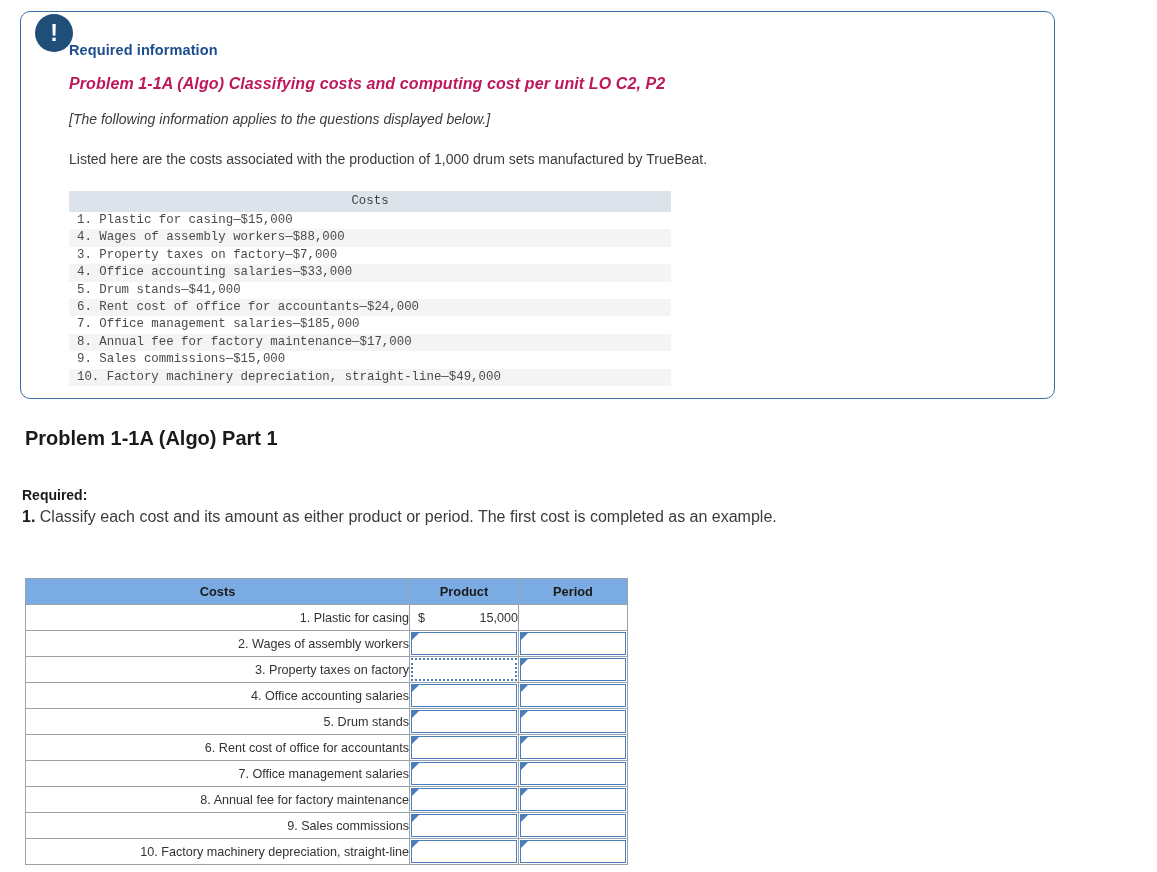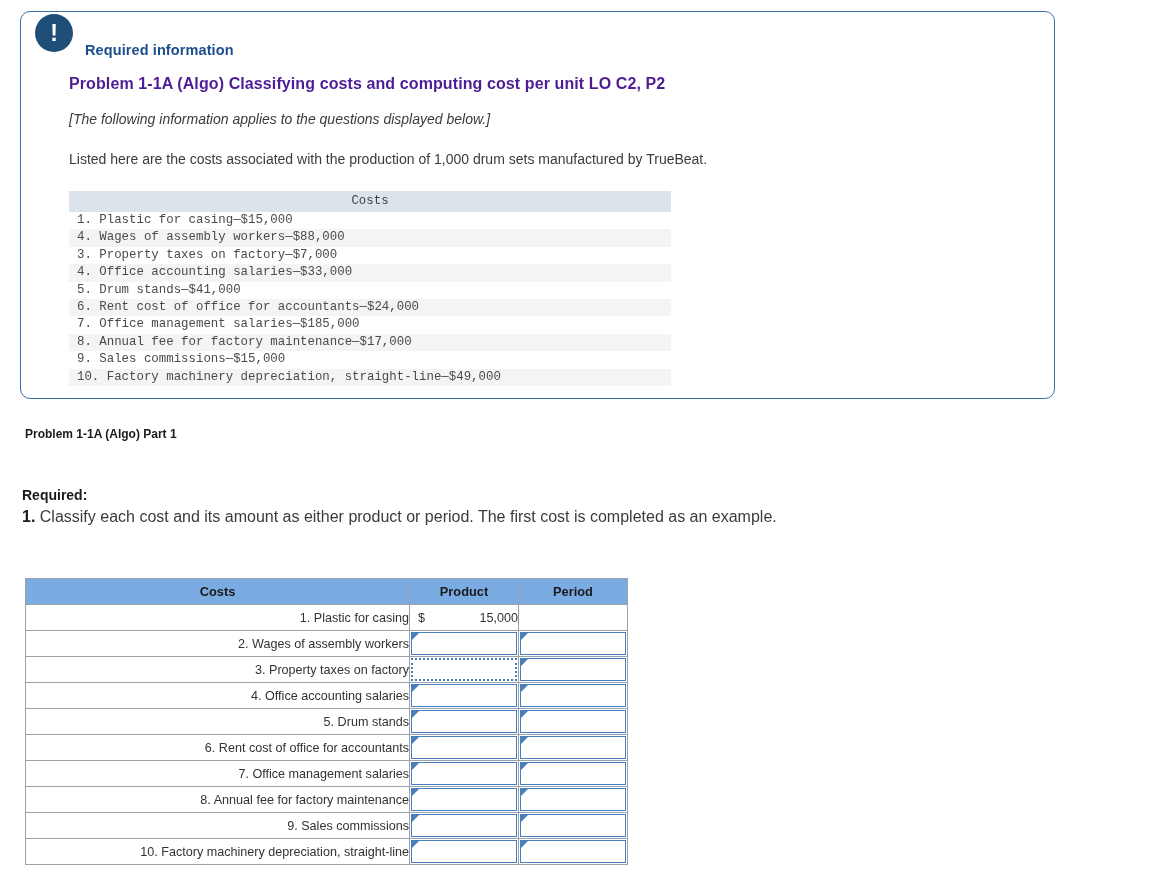--- a/index.html
+++ b/index.html
@@ -47,29 +47,30 @@
   #callout-inner {
     position: absolute;
     left: 48px;
     top: 30px;
     right: 20px;
   }
   .req-info {
     font-size: 14.5px;
     font-weight: bold;
     color: #1c4d8c;
-    margin: 0 0 17px 16px;
+    margin: 0 0 17px 0;
     letter-spacing: .1px;
   }
   .prob-title {
     font-size: 16px;
     font-weight: bold;
-    color: #4c1d95;
+    color: #be185d;
     margin: 0 0 18px 0;
     letter-spacing: .1px;
+    font-style: italic;
   }
   .italic-note {
     font-size: 14px;
     font-style: italic;
     color: #3b3b3b;
     margin: 0 0 24px 0;
   }
   .lead-text {
     font-size: 14px;
     color: #3b3b3b;
@@ -95,21 +96,21 @@
     line-height: 15.4px;
   }
   #cost-list .ci.odd  { background: #ffffff; }
   #cost-list .ci.even { background: #f4f4f4; }
 
   
   #part-title {
     position: absolute;
     left: 25px;
     top: 427px;
-    font-size: 12px;
+    font-size: 20px;
     font-weight: bold;
     color: #1a1a1a;
   }
   #required-label {
     position: absolute;
     left: 22px;
     top: 487px;
     font-size: 14px;
     font-weight: bold;
     color: #1a1a1a;

